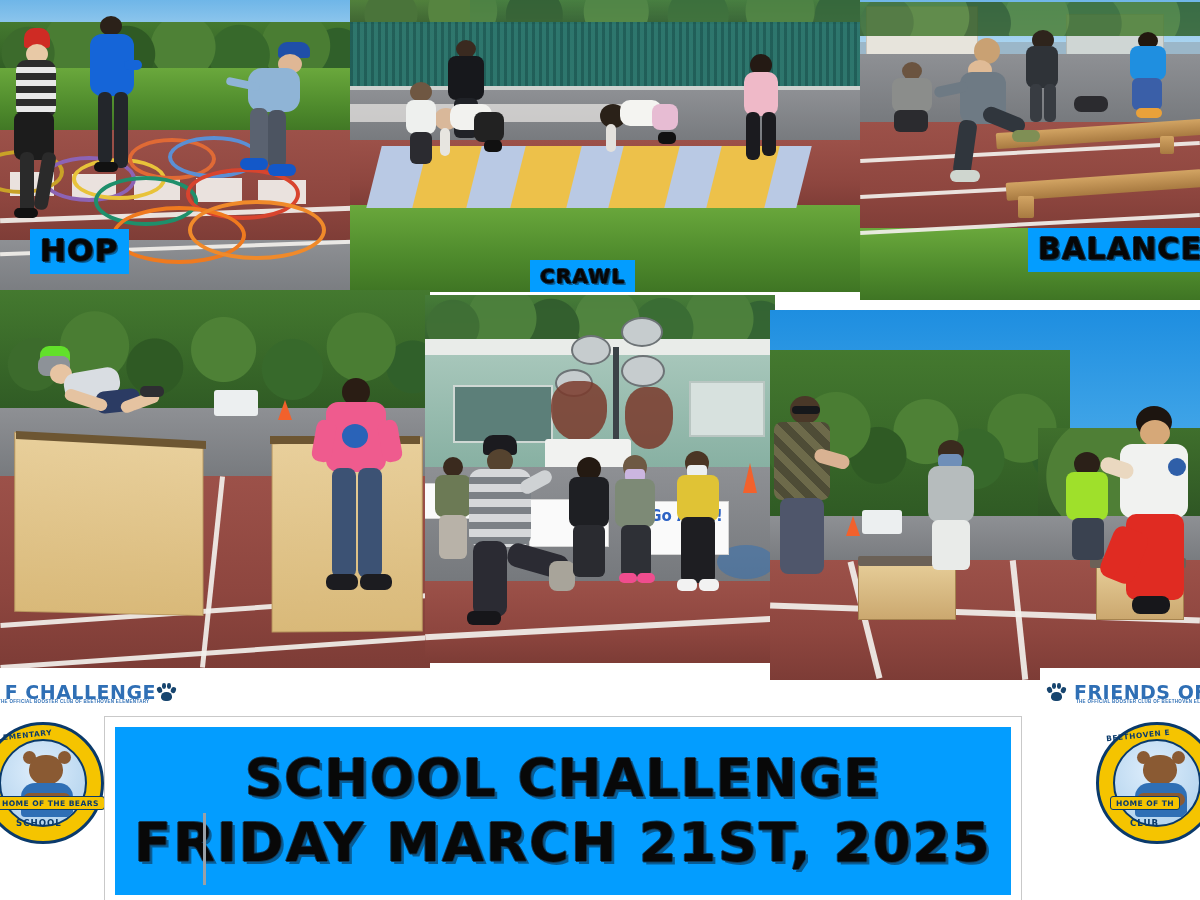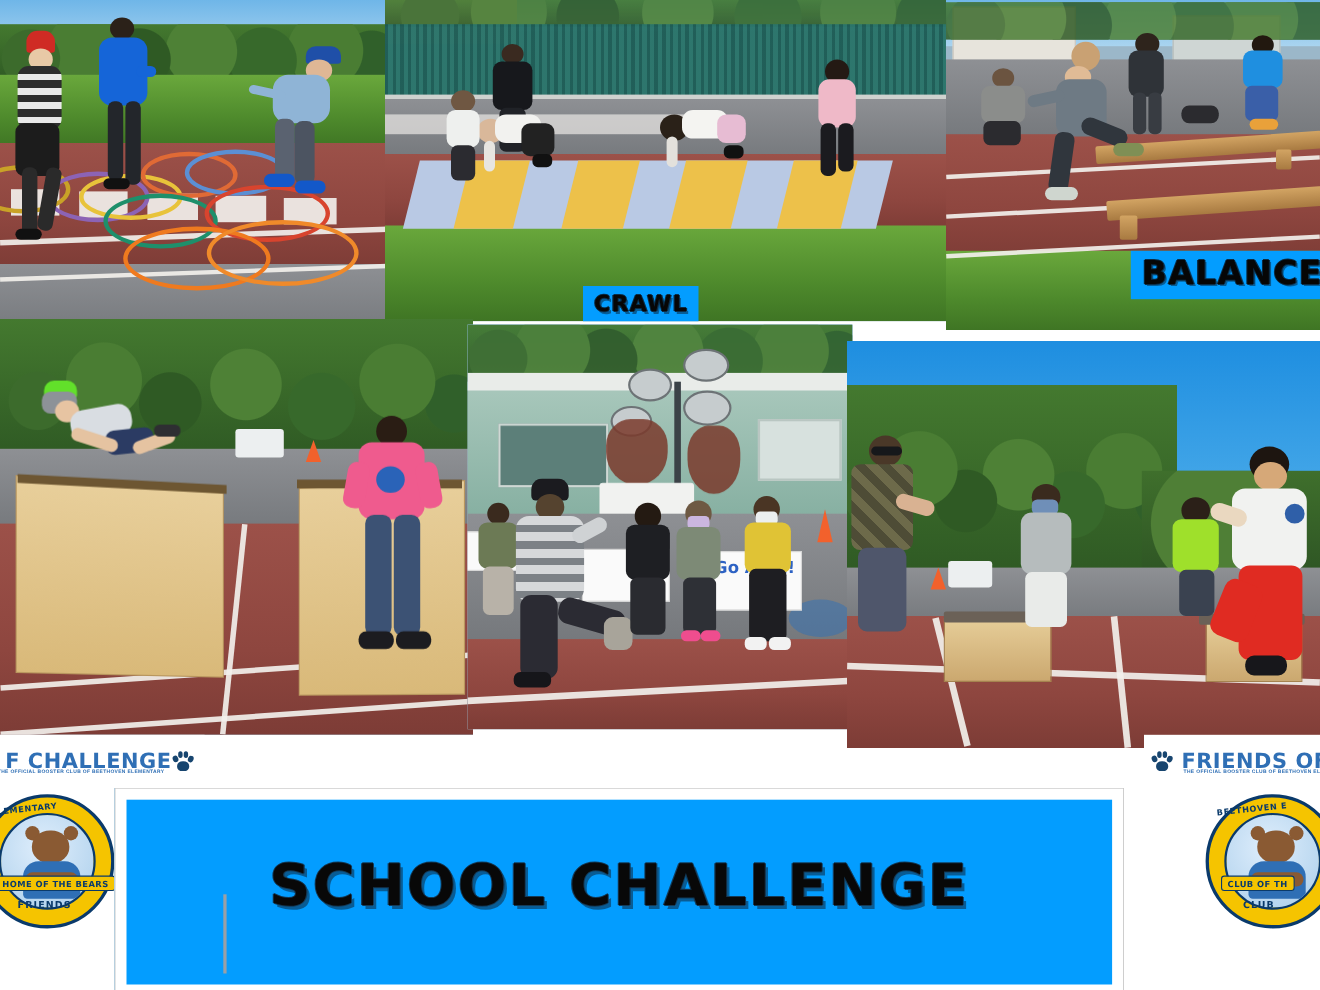--- a/index.html
+++ b/index.html
@@ -262,20 +262,21 @@
         <i style="left:44px; top:2px; width:32px; height:16px; background:#1f4fa8; border-radius:9px 9px 3px 3px;"></i>
         <i style="left:44px; top:14px; width:24px; height:20px; background:#dfb795; border-radius:50%;"></i>
         <i style="left:14px; top:28px; width:52px; height:44px; background:#8fb4d6; border-radius:14px;"></i>
         <i style="left:-8px; top:40px; width:34px; height:8px; background:#8fb4d6; border-radius:4px; transform:rotate(12deg);"></i>
         <i style="left:16px; top:68px; width:18px; height:62px; background:#5a6270; border-radius:7px;"></i>
         <i style="left:34px; top:70px; width:18px; height:58px; background:#4c5461; border-radius:7px;"></i>
         <i style="left:6px;  top:118px; width:28px; height:12px; background:#1358c9; border-radius:6px;"></i>
         <i style="left:34px; top:124px; width:28px; height:12px; background:#1358c9; border-radius:6px;"></i>
       </div>
     </div>
+    <div class="chip" style="left:30px; top:229px; font-size:31px;">HOP</div>
   </div>
 
   <div class="photo" style="left:350px; top:0; width:512px; height:292px;">
     <div class="scene">
       <div class="sky" style="top:0; height:28px;"></div>
       <div class="bldg" style="left:0; top:0; width:120px; height:40px; background:#cfc9bd;"></div>
       <div class="treeline" style="top:0; height:24px; opacity:.9;"></div>
 
       <div style="position:absolute; left:0; top:22px; width:512px; height:66px; background:repeating-linear-gradient(90deg,#1d5c55 0 3px,#2a746a 3px 7px); opacity:.97;"></div>
       <div style="position:absolute; left:0; top:86px; width:512px; height:6px; background:#cfd2cf;"></div>
@@ -557,37 +558,38 @@
     <div class="ring"></div>
     <div class="inner">
       <div class="bear-ear l"></div>
       <div class="bear-ear r"></div>
       <div class="bear-head"></div>
       <div class="bear-body"></div>
       <div class="bear-arm"></div>
     </div>
     <div class="arc-top">ELEMENTARY</div>
     <div class="ribbon">HOME OF THE BEARS</div>
-    <div class="arc-bottom">FRIENDS</div>
+    <div class="arc-bottom">SCHOOL</div>
   </div>
 
   <div class="seal right">
     <div class="ring"></div>
     <div class="inner">
       <div class="bear-ear l"></div>
       <div class="bear-ear r"></div>
       <div class="bear-head"></div>
       <div class="bear-body"></div>
       <div class="bear-arm"></div>
     </div>
     <div class="arc-top">BEETHOVEN E</div>
-    <div class="ribbon">CLUB OF TH</div>
+    <div class="ribbon">HOME OF TH</div>
     <div class="arc-bottom">CLUB</div>
   </div>
 
   <div class="banner-frame">
     <div class="banner-blue">
       <div class="caret"></div>
       <div class="banner-line l1">SCHOOL CHALLENGE</div>
+      <div class="banner-line l2">FRIDAY MARCH 21ST, 2025</div>
     </div>
   </div>
 
 </div>
 
 </body></html>

